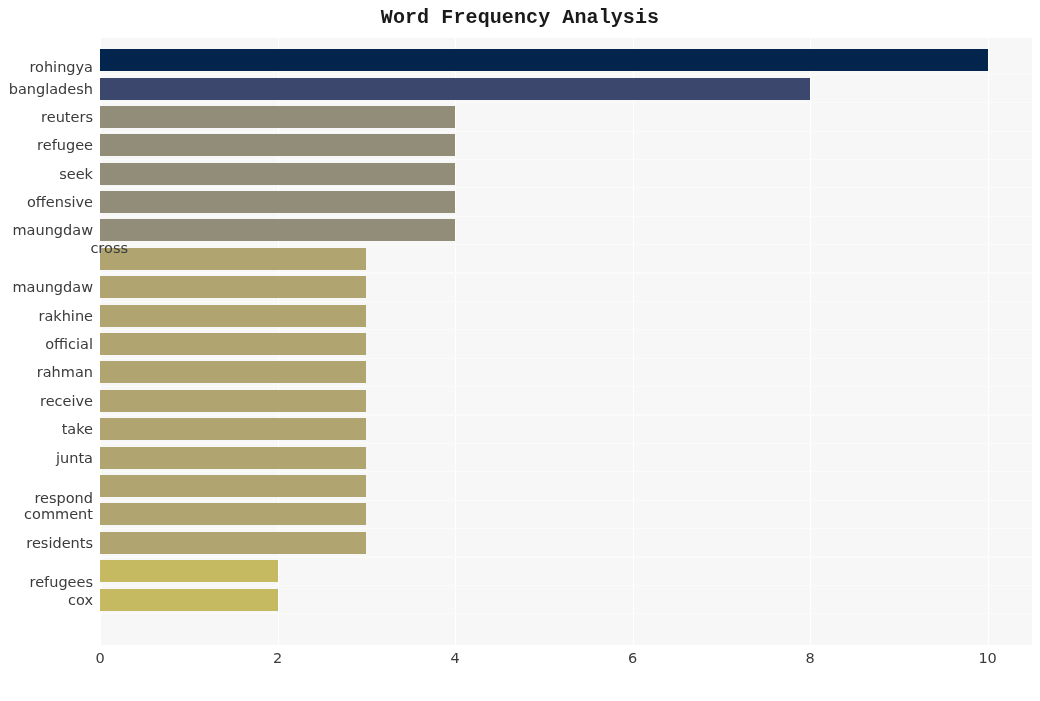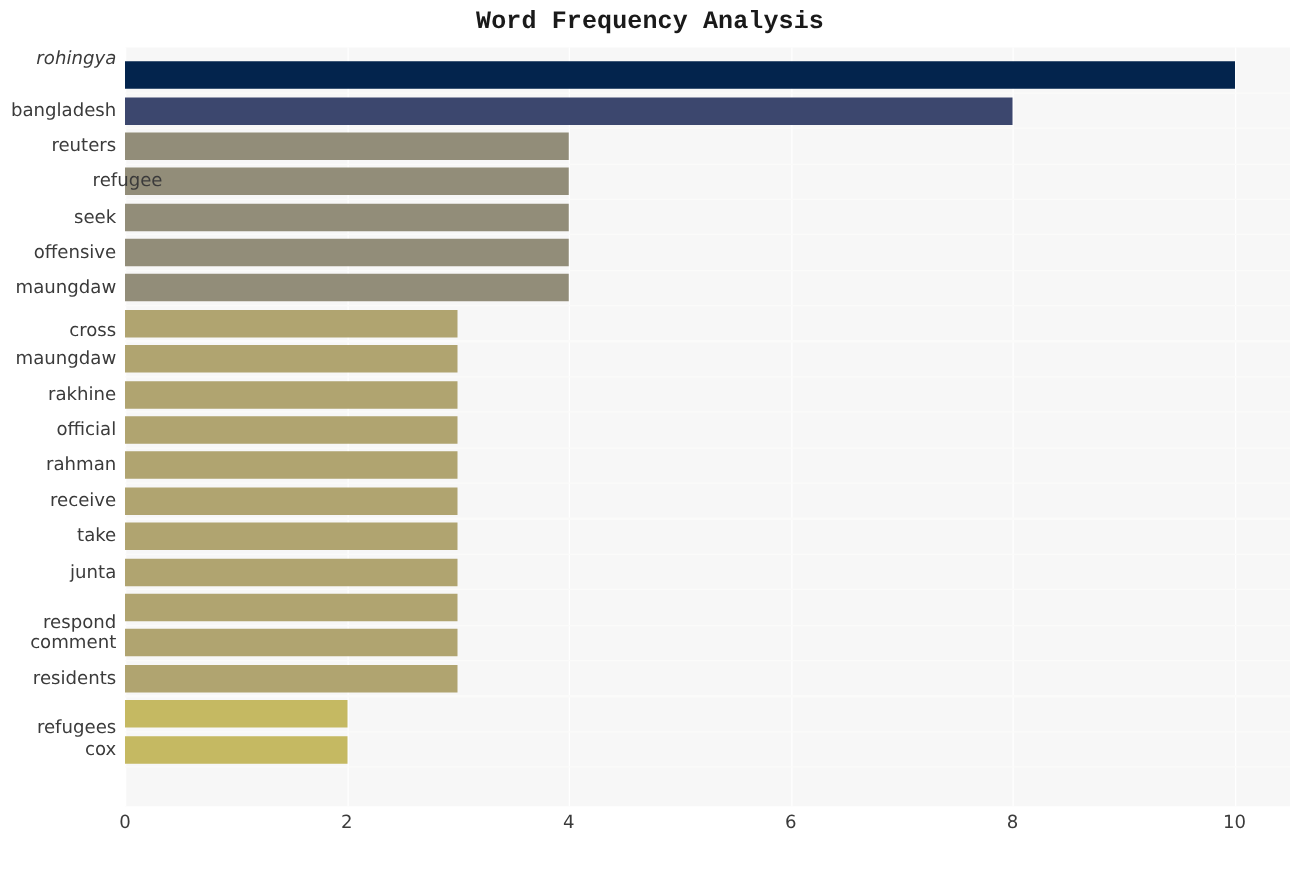--- a/index.html
+++ b/index.html
@@ -153,28 +153,28 @@
       <div class="hgridline" style="top: 489.997px;"></div>
       <div class="bar" title="residents: 3" style="top: 493.792px; width: 266.286px; height: 22px; background: rgb(176, 164, 112);"></div>
       <div class="hgridline" style="top: 518.388px;"></div>
       <div class="bar" title="refugees: 2" style="top: 522.183px; width: 177.524px; height: 22px; background: rgb(197, 185, 98);"></div>
       <div class="hgridline" style="top: 546.779px;"></div>
       <div class="bar" title="cox: 2" style="top: 550.574px; width: 177.524px; height: 22px; background: rgb(197, 185, 98);"></div>
       <div class="hgridline" style="top: 575.17px;"></div>
     </div>
 
   <div id="ylabels">
-      <div class="ylab" style="top: 1px; font-style: italic;">rohingya</div>
+      <div class="ylab" style="top: 21px;">rohingya</div>
       <div class="ylab" style="top: 42.536px;">bangladesh</div>
       <div class="ylab" style="top: 70.927px;">reuters</div>
-      <div class="ylab" style="top: 99.3181px; margin-left: 37px;">refugee</div>
+      <div class="ylab" style="top: 99.3181px;">refugee</div>
       <div class="ylab" style="top: 127.709px;">seek</div>
       <div class="ylab" style="top: 156.1px;">offensive</div>
       <div class="ylab" style="top: 184.491px;">maungdaw</div>
-      <div class="ylab" style="top: 219px;">cross</div>
+      <div class="ylab" style="top: 202px; margin-left: 35px;">cross</div>
       <div class="ylab" style="top: 241.273px;">maungdaw</div>
       <div class="ylab" style="top: 269.664px;">rakhine</div>
       <div class="ylab" style="top: 298.055px;">official</div>
       <div class="ylab" style="top: 326.446px;">rahman</div>
       <div class="ylab" style="top: 354.837px;">receive</div>
       <div class="ylab" style="top: 383.228px;">take</div>
       <div class="ylab" style="top: 411.619px;">junta</div>
       <div class="ylab" style="top: 452px;">respond</div>
       <div class="ylab" style="top: 468.401px;">comment</div>
       <div class="ylab" style="top: 496.792px;">residents</div>

